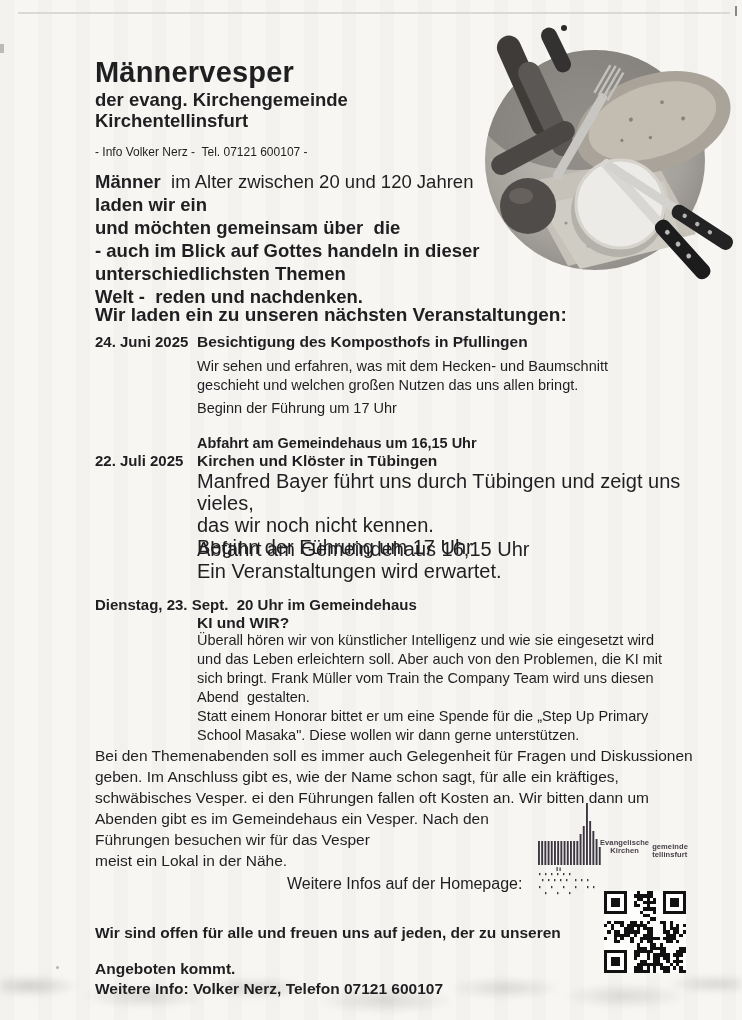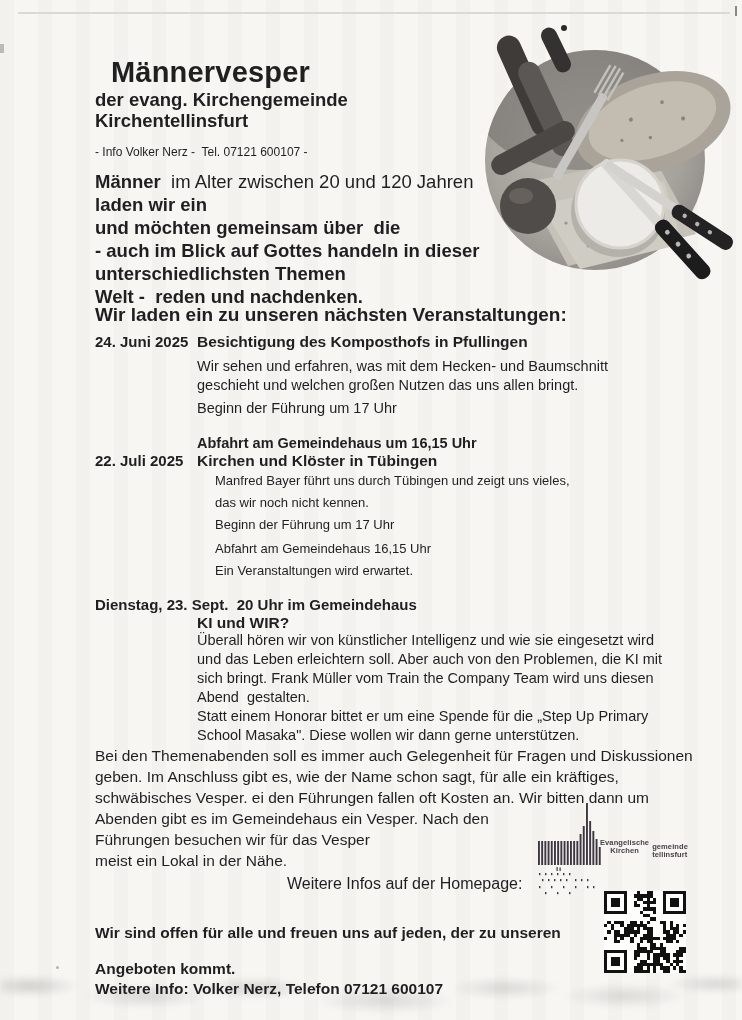--- a/index.html
+++ b/index.html
@@ -8,32 +8,32 @@
     background:#f7f6f3;
     background-image:repeating-linear-gradient(90deg, rgba(120,118,115,0.035) 0 14px, rgba(0,0,0,0) 14px 38px);
     font-family:"Liberation Sans", sans-serif;
     color:#1f1f21;
   }
   .abs{position:absolute;}
   .line{white-space:pre-wrap;}
   .b{font-weight:bold;margin-top:16px;}
   
   .header{left:95px; top:55px;}
-  .h1{font-size:29px; font-weight:bold; line-height:34px; letter-spacing:0.2px;margin-left:16px;}
+  .h1{font-size:29px; font-weight:bold; line-height:34px; letter-spacing:0.2px;}
   .h2{font-size:18.5px; font-weight:bold; line-height:21px;}
   .info{font-size:12px; margin-top:11px; line-height:20px;}
   
   .intro{left:95px; top:170px; font-size:18.5px; line-height:23px; font-weight:bold;}
   .intro .normal{font-weight:normal;}
   
   .evhead{left:95px; top:304px; font-size:19px; font-weight:bold;}
   .ev-date{left:95px; font-size:15px; font-weight:bold;}
   .ev-title{left:197px; font-size:15.5px; font-weight:bold;}
   .ev-body{left:197px; font-size:14.5px; line-height:19px;}
-  .ev-body2{left:215px; font-size:13px; line-height:22px;}
+  .ev-body2{left:197px; font-size:20px; line-height:22px;}
   
   .closing{left:95px; top:745px; font-size:15.5px; line-height:21px;}
   .homepage{left:287px; top:875px; font-size:16px;}
   .footer{left:95px; top:907px; font-size:15.5px; line-height:20px;}
   .footer .contact{font-weight:bold;}
   
   .logo-text{left:600px; top:839px; font-size:7.5px; font-weight:bold; color:#474049;
     display:grid; grid-template-columns:auto auto; column-gap:3px; line-height:8px; letter-spacing:0.1px;}
   .logo-text .l{text-align:center;}
   .logo-text .r{transform:translateY(3.5px);}

